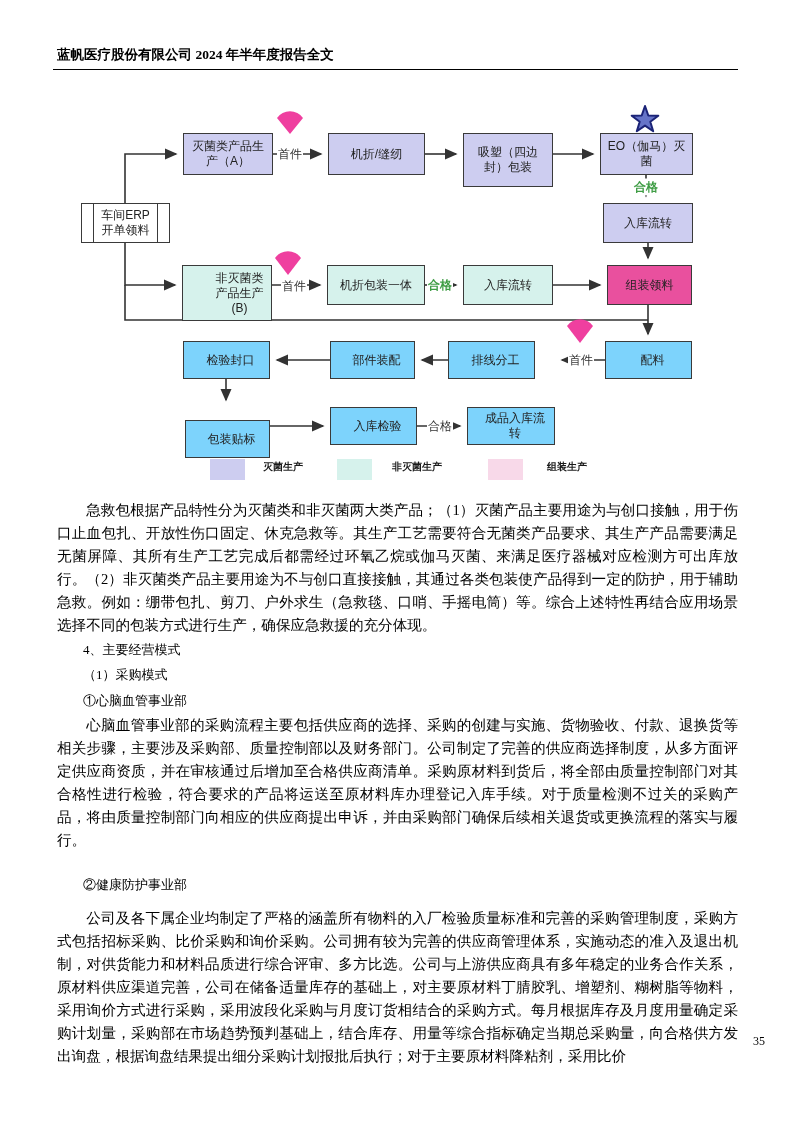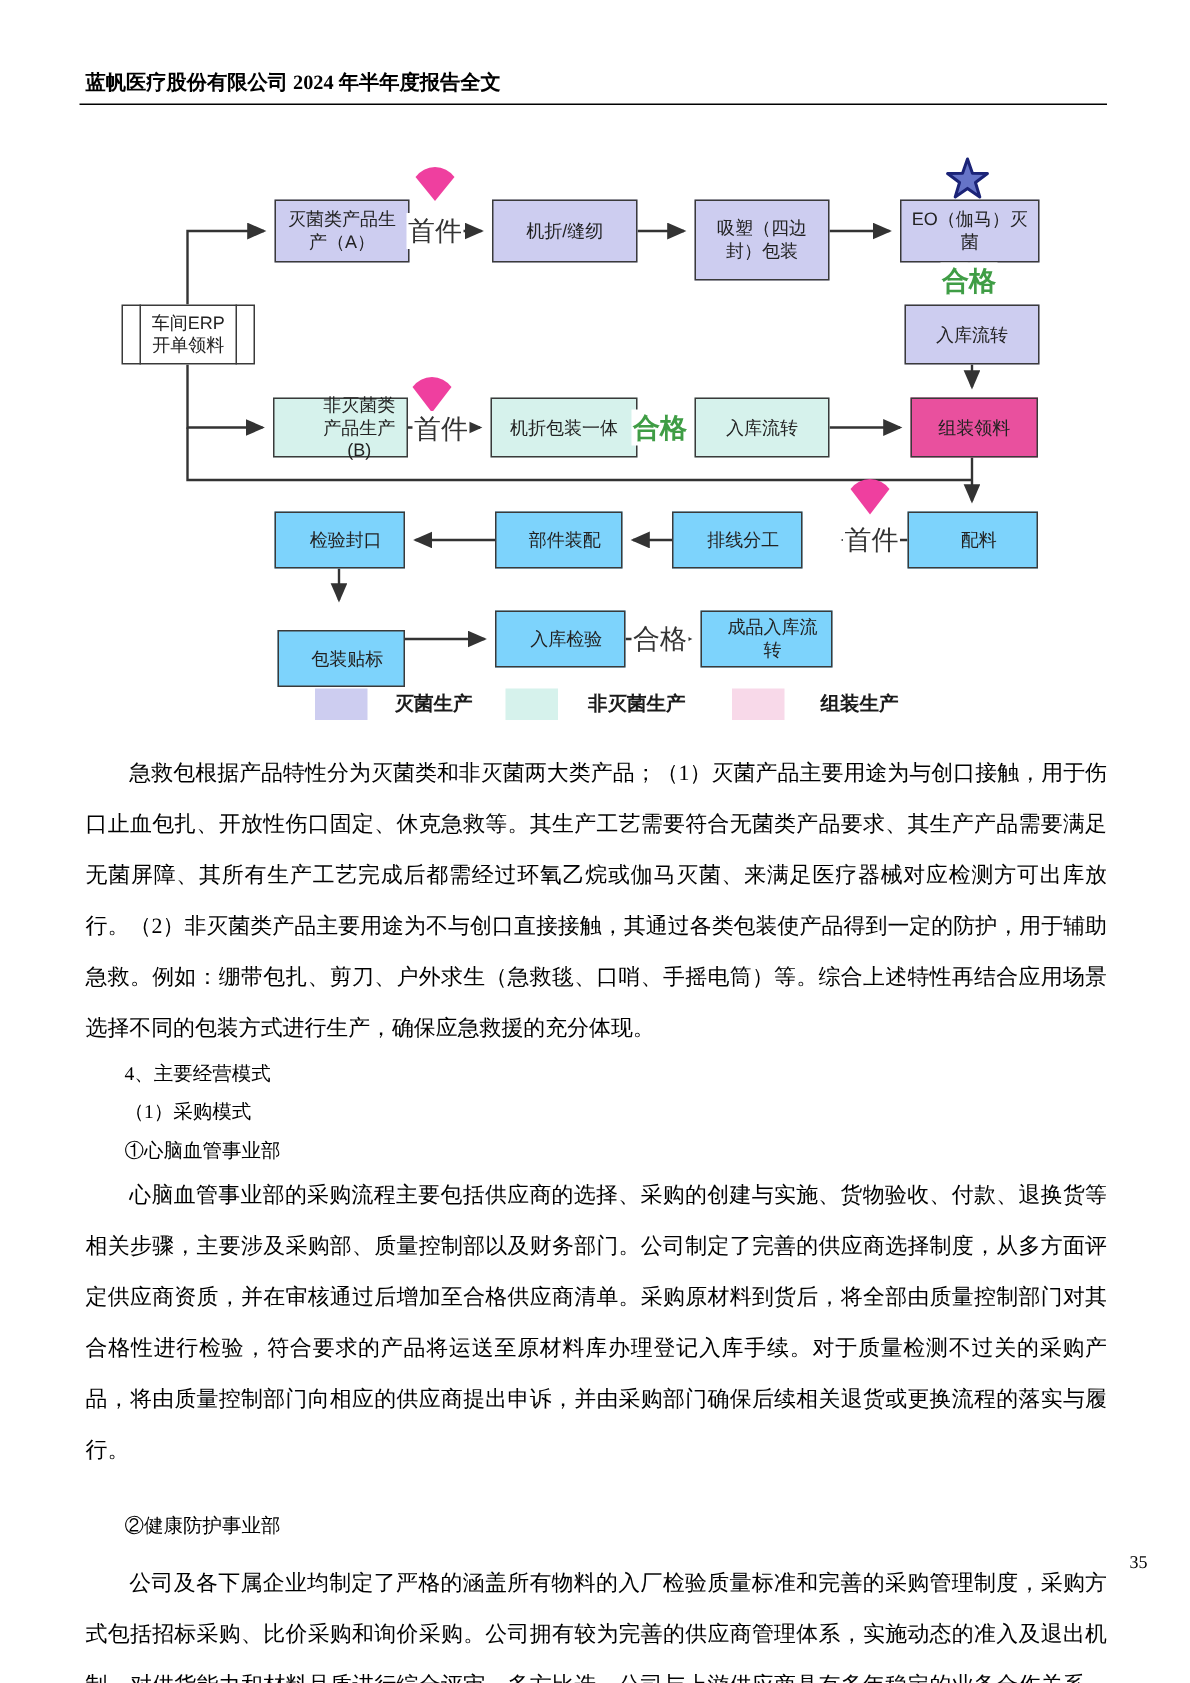--- a/index.html
+++ b/index.html
@@ -41,34 +41,34 @@
   .pre-proc::before, .pre-proc::after {
     content: ""; position: absolute; top: -1px; bottom: -1px;
     border-left: 1.6px solid #3a3a3a;
   }
   .pre-proc::before { left: 11px; }
   .pre-proc::after  { right: 11px; }
   .edge-label {
     position: absolute; transform: translate(-50%, -50%);
     background: #fff; padding: 0 1px;
     font-family: "Liberation Sans", "DejaVu Sans", sans-serif;
-    font-size: 18px; color: #333; white-space: nowrap;
+    font-size: 12px; color: #333; white-space: nowrap;
   }
   .edge-label.green { color: #3f9d45; font-weight: bold; }
   .legend { position: absolute; left: 0; top: 356px; width: 793px; height: 26px; }
   .legend .sw { position: absolute; top: 3px; width: 35px; height: 21px; }
   .legend .lg-label {
     position: absolute; top: 4px;
     font-family: "Liberation Sans", "DejaVu Sans", sans-serif;
-    font-size: 13px; font-weight: bold; color: #1a1a1a;
+    font-size: 10px; font-weight: bold; color: #1a1a1a;
   }
   
   .textblock { position: absolute; left: 57px; top: 499px; width: 681px; }
   .para {
-    font-size: 14.6px; line-height: 34px;
+    font-size: 14.6px; line-height: 23px;
     text-align: justify; text-indent: 2em; color: #000;
   }
   .h-line { font-size: 13px; line-height: 24.4px; text-indent: 2em; margin: 1px 0; }
   .dept2-gap { margin-top: 21px; margin-bottom: 9px; }
   .pagenum {
     position: absolute; right: 28px; top: 1034px;
     font-size: 12px; color: #000;
   }
 </style>
 </head>
@@ -118,21 +118,21 @@
     </svg>
 
     <div class="node whitebox pre-proc" style="left:81px;top:103px;width:89px;height:40px;padding:2px 15px;">车间ERP开单领料</div>
 
     <div class="node sterile" style="left:183px;top:33px;width:90px;height:42px;">灭菌类产品生产（A）</div>
     <div class="node sterile" style="left:328px;top:33px;width:97px;height:42px;">机折/缝纫</div>
     <div class="node sterile" style="left:463px;top:33px;width:90px;height:54px;">吸塑（四边封）包装</div>
     <div class="node sterile" style="left:600px;top:33px;width:93px;height:42px;">EO（伽马）灭菌</div>
     <div class="node sterile" style="left:603px;top:103px;width:90px;height:40px;">入库流转</div>
 
-    <div class="node nonsterile" style="left:182px;top:165px;width:90px;height:40px;padding-left:29px;">非灭菌类产品生产(B)</div>
+    <div class="node nonsterile" style="left:182px;top:165px;width:90px;height:56px;padding-left:29px;">非灭菌类产品生产(B)</div>
     <div class="node nonsterile" style="left:327px;top:165px;width:98px;height:40px;">机折包装一体</div>
     <div class="node nonsterile" style="left:463px;top:165px;width:90px;height:40px;">入库流转</div>
     <div class="node hotpink" style="left:607px;top:165px;width:85px;height:40px;">组装领料</div>
 
     <div class="node assembly" style="left:605px;top:241px;width:87px;height:38px;">配料</div>
     <div class="node assembly" style="left:448px;top:241px;width:87px;height:38px;">排线分工</div>
     <div class="node assembly" style="left:330px;top:241px;width:85px;height:38px;">部件装配</div>
     <div class="node assembly" style="left:183px;top:241px;width:87px;height:38px;">检验封口</div>
 
     <div class="node assembly" style="left:185px;top:320px;width:85px;height:38px;">包装贴标</div>

